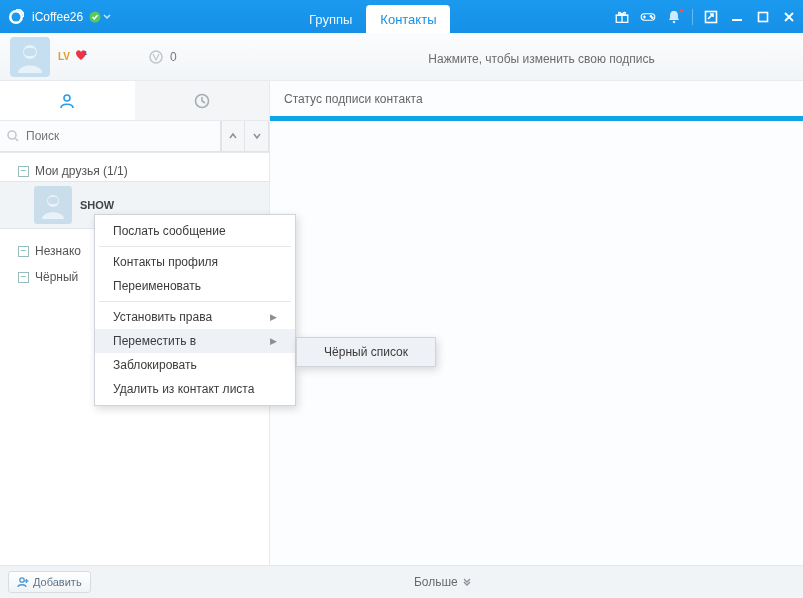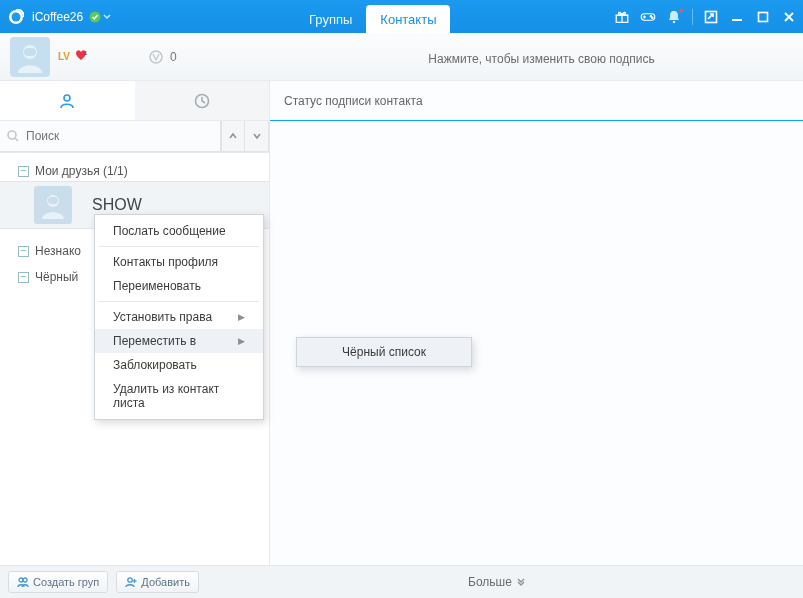--- a/index.html
+++ b/index.html
@@ -25,21 +25,21 @@
   .avatar svg { display:block; }
   .lv { color:#e0a020; font-size:10px; font-weight:bold; margin-left:8px; }
   .heart { margin-left:4px; }
   .coin { margin-left:60px; display:flex; align-items:center; gap:6px; color:#777; font-size:12px;}
   .signature-hint { position:absolute; top:52px; left:280px; right:0; text-align:center; font-size:12px; color:#6c6c6c; }
 
   
   .main { position:absolute; top:81px; bottom:33px; left:0; right:0; display:flex; }
   .left { width:270px; border-right:1px solid #e6e9ed; background:#fff; display:flex; flex-direction:column; }
   .right { flex:1; background:#fcfdfe; }
-  .right-header { height:40px; display:flex; align-items:center; padding-left:14px; font-size:12px; color:#666; border-bottom:1px solid #0ea5e9; }
+  .right-header { height:40px; display:flex; align-items:center; padding-left:14px; font-size:12px; color:#666; border-bottom:5px solid #0ea5e9; }
 
   
   .left-tabs { height:40px; display:flex; border-bottom:1px solid #e6e9ed; }
   .ltab { flex:1; display:flex; align-items:center; justify-content:center; cursor:pointer; background:#f3f5f7; }
   .ltab.active { background:#fff; }
   .ltab svg { display:block; }
 
   
   .search-row { height:32px; display:flex; border-bottom:1px solid #e6e9ed; }
   .search-box { flex:1; display:flex; align-items:center; border:1px solid #e0e3e7; border-left:none; border-top:none; background:#fbfcfd; }
@@ -47,36 +47,36 @@
   .search-box input { flex:1; border:none; background:transparent; font-size:12px; color:#8b5cf6; outline:none; }
   .sbtn { width:24px; border:1px solid #e0e3e7; border-top:none; display:flex; align-items:center; justify-content:center; background:#f4f6f8; cursor:pointer; }
   .sbtn + .sbtn { border-left:none; }
 
   
   .tree { flex:1; overflow:hidden; padding-top:8px; }
   .tree-node { display:flex; align-items:center; padding:3px 10px 3px 18px; font-size:12px; color:#555; cursor:default; }
   .expander { width:11px; height:11px; border:1px solid #9bb; background:#fff; display:flex; align-items:center; justify-content:center; margin-right:6px; font-size:10px; color:#5b8; line-height:1; cursor:pointer;}
   .contact-row { display:flex; align-items:center; padding:4px 8px 4px 34px; background:#f0f4f7; border:1px solid #dfe6ec; border-left:none; border-right:none; }
   .contact-row .mini-av { width:38px; height:38px; background:#c9ddeb; border-radius:3px; display:flex; align-items:center; justify-content:center; }
-  .contact-row .cname { margin-left:20px; font-size:16px; color:#444; }
+  .contact-row .cname { margin-left:8px; font-size:11px; color:#444;font-weight:bold; }
 
   
   .bottombar { position:absolute; bottom:0; left:0; right:0; height:33px; background:#f1f4f7; border-top:1px solid #e4e7eb; display:flex; align-items:center; padding:0 8px; }
   .bbtn { height:22px; padding:0 8px; background:linear-gradient(#fff,#f0f3f6); border:1px solid #d8dce1; border-radius:3px; font-size:11px; color:#5e748a; display:flex; align-items:center; gap:4px; cursor:pointer; }
   .bbtn + .bbtn { margin-left:8px; }
   .more { margin:0 auto; font-size:12px; color:#6b6b6b; display:flex; align-items:center; gap:4px; cursor:pointer; }
 
   
-  .ctx { position:absolute; top:214px; left:94px; width:170px; background:#fff; border:1px solid #cfd4da; box-shadow: 2px 3px 8px rgba(0,0,0,0.15); padding:4px 0; }
+  .ctx { position:absolute; top:214px; left:94px; width:202px; background:#fff; border:1px solid #cfd4da; box-shadow: 2px 3px 8px rgba(0,0,0,0.15); padding:4px 0; }
   .ctx .mi { padding:5px 18px; font-size:12px; color:#3b3b3b; display:flex; align-items:center; justify-content:space-between; cursor:pointer; }
   .ctx .mi.active { background:#eef1f5; }
   .ctx .sep { height:1px; background:#e3e6ea; margin:3px 4px; }
   .chev { color:#8a8f96; font-size:9px; }
 
-  .submenu { position:absolute; top:337px; left:296px; width:176px; height:30px; background:#f7f9fb; border:1px solid #cfd4da; box-shadow:2px 3px 8px rgba(0,0,0,0.15); display:flex; align-items:center; justify-content:center; }
+  .submenu { position:absolute; top:337px; left:296px; width:140px; height:30px; background:#f7f9fb; border:1px solid #cfd4da; box-shadow:2px 3px 8px rgba(0,0,0,0.15); display:flex; align-items:center; justify-content:center; }
   .submenu .mi { font-size:12px; color:#3b3b3b; background:#eef1f5; width:100%; height:100%; display:flex; align-items:center; justify-content:center; cursor:pointer; }
 
 </style>
 </head>
 <body>
 
 <div class="titlebar">
   <span class="app-icon">
     <svg width="16" height="16" viewBox="0 0 16 16">
         <circle cx="8" cy="8" r="7" fill="#fff"></circle>
@@ -238,28 +238,20 @@
   </div>
 
   <div class="right">
     <div class="right-header">Статус подписи контакта</div>
   </div>
 </div>
 
 <div class="bottombar">
   <div class="bbtn">
     <svg width="12" height="12" viewBox="0 0 12 12" fill="none" stroke="#4b98d6" stroke-width="1.3">
-        <circle cx="4" cy="4" r="2"></circle>
-        <circle cx="8" cy="4" r="2"></circle>
-        <path d="M1 11 C1 8 7 8 7 11 M5 11 C5 8 11 8 11 11"></path>
-      </svg>
-    <span>Создать груп</span>
-  </div>
-  <div class="bbtn">
-    <svg width="12" height="12" viewBox="0 0 12 12" fill="none" stroke="#4b98d6" stroke-width="1.3">
         <circle cx="5" cy="4" r="2.2"></circle>
         <path d="M1 11 C1 8 9 8 9 11"></path>
         <line x1="9.5" y1="3" x2="9.5" y2="7"></line>
         <line x1="7.5" y1="5" x2="11.5" y2="5"></line>
       </svg>
     <span>Добавить</span>
   </div>
   <div class="more">
     <span>Больше</span>
     <svg width="10" height="10" viewBox="0 0 10 10">

